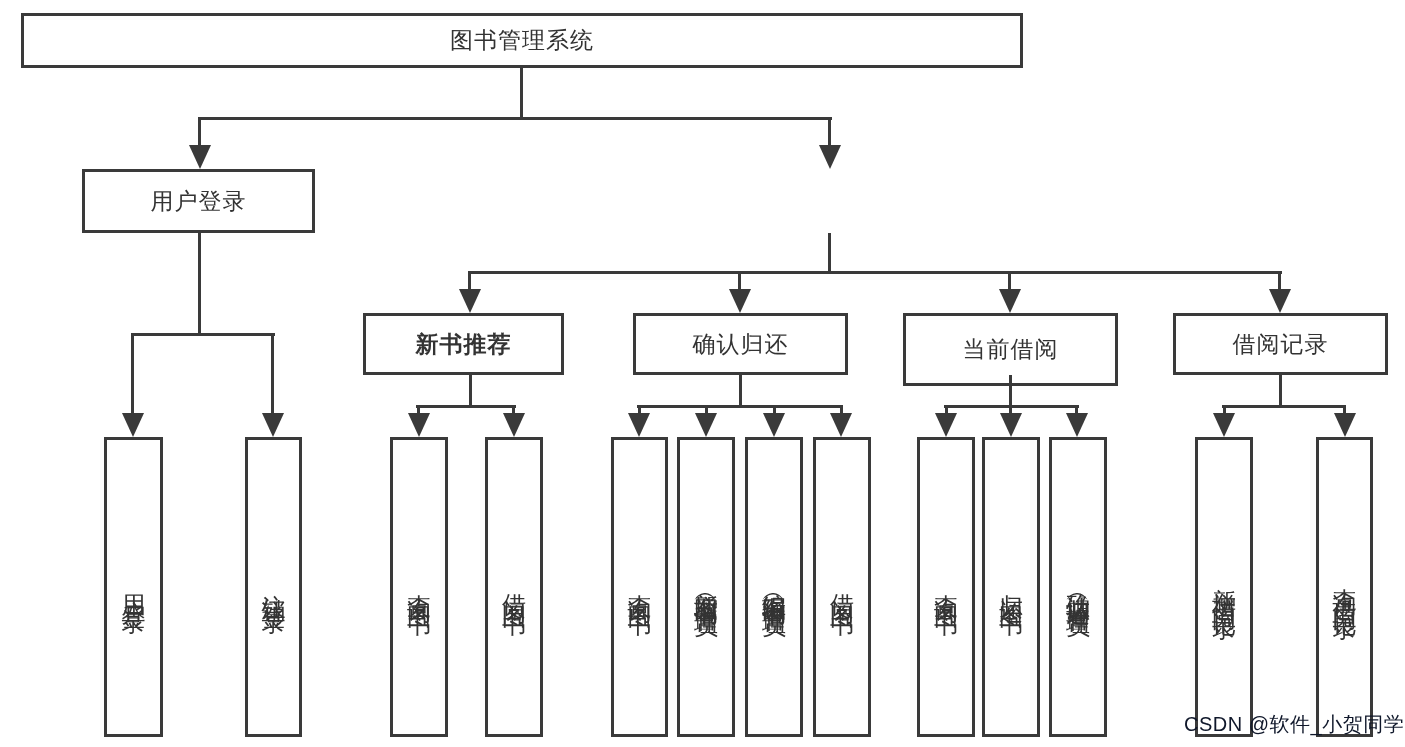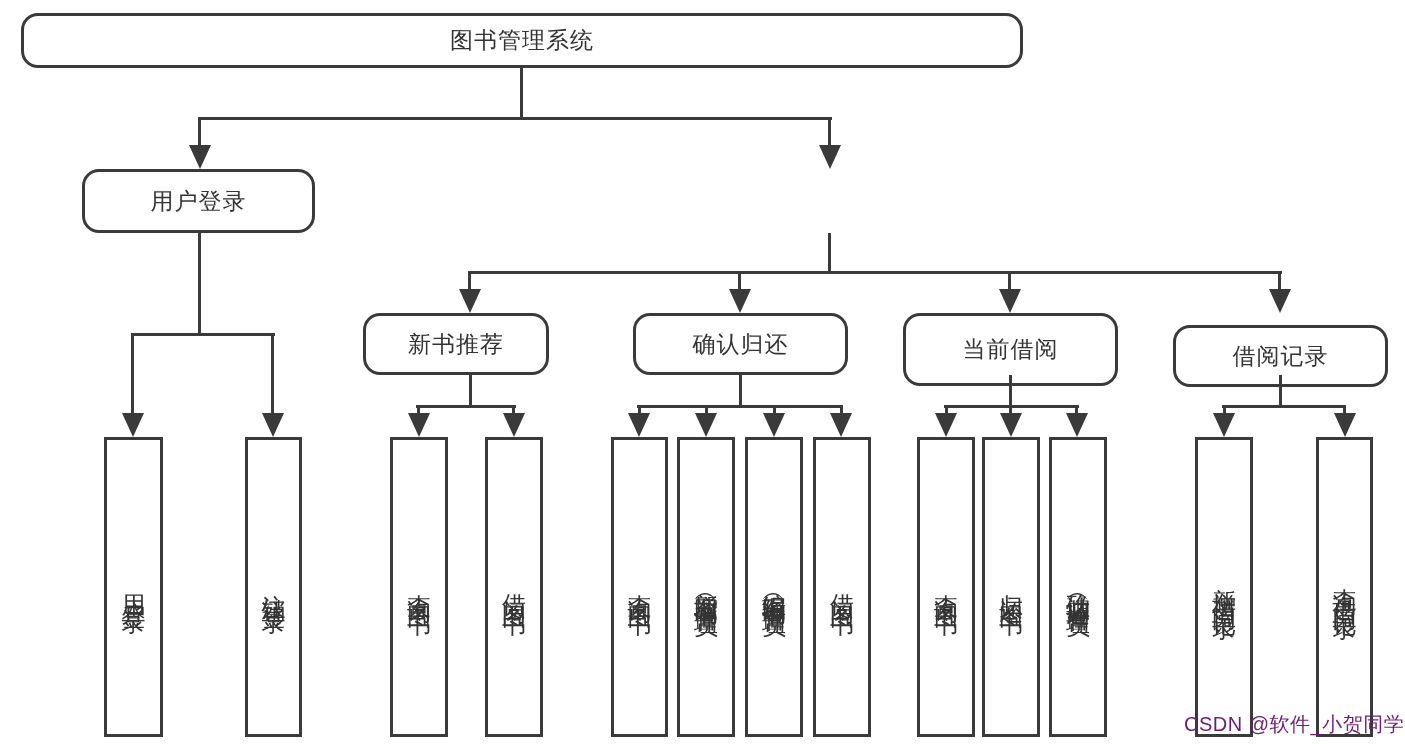--- a/index.html
+++ b/index.html
@@ -6,37 +6,37 @@
   .canvas {
     position:relative; width:1405px; height:747px; background:#ffffff;
     font-family:"Liberation Sans","DejaVu Sans",sans-serif; color:#333333;
     overflow:hidden;
   }
   .box {
     position:absolute; box-sizing:border-box;
     border:3px solid #3a3a3a; background:#ffffff;
     display:flex; align-items:center; justify-content:center;
   }
-  .hbox { font-size:23px; letter-spacing:1px; white-space:nowrap;border-radius:17px; }
+  .hbox { font-size:23px; letter-spacing:1px; white-space:nowrap; }
   .vbox { width:58px; top:437px; height:300px; }
   .vtext {
     writing-mode:vertical-rl; text-orientation:mixed;
     font-size:24px; line-height:1; letter-spacing:6px; white-space:nowrap;
   }
   .vtext.long { letter-spacing:3px; }
   .vline { position:absolute; width:3px; background:#3a3a3a; }
   .hline { position:absolute; height:3px; background:#3a3a3a; }
   .arrow {
     position:absolute; width:0; height:0;
     border-left:11px solid transparent; border-right:11px solid transparent;
     border-top:24px solid #3a3a3a;
   }
   .watermark {
     position:absolute; left:1184px; top:711px;
-    font-size:20px; color:#701a75; white-space:nowrap; letter-spacing:0.5px;
+    font-size:20px; color:#0f172a; white-space:nowrap; letter-spacing:0.5px;
   }
 </style>
 </head>
 <body>
 
 <div class="canvas">
 
   <div class="box hbox" style="left:21px; top:13px; width:1002px; height:55px;">
     <span>图书管理系统</span>
   </div>
@@ -63,30 +63,30 @@
   <div class="hline" style="left:468px; top:271px; width:814px;"></div>
   <div class="vline" style="left:468px; top:271px; height:22px;"></div>
   <div class="vline" style="left:738px; top:271px; height:22px;"></div>
   <div class="vline" style="left:1008px; top:271px; height:22px;"></div>
   <div class="vline" style="left:1278px; top:271px; height:22px;"></div>
   <div class="arrow" style="left:459px; top:289px;"></div>
   <div class="arrow" style="left:729px; top:289px;"></div>
   <div class="arrow" style="left:999px; top:289px;"></div>
   <div class="arrow" style="left:1269px; top:289px;"></div>
 
-  <div class="box hbox" style="left:363px; top:313px; width:186px; height:62px;">
+  <div class="box hbox" style="left:363px; top:313px; width:201px; height:62px;font-weight:bold;">
     <span>新书推荐</span>
   </div>
   <div class="box hbox" style="left:633px; top:313px; width:215px; height:62px;">
     <span>确认归还</span>
   </div>
   <div class="box hbox" style="left:903px; top:313px; width:215px; height:73px;">
     <span>当前借阅</span>
   </div>
-  <div class="box hbox" style="left:1173px; top:313px; width:215px; height:62px;margin-top:12px;">
+  <div class="box hbox" style="left:1173px; top:313px; width:215px; height:62px;">
     <span>借阅记录</span>
   </div>
 
   <div class="vline" style="left:469px; top:375px; height:33px;"></div>
   <div class="hline" style="left:416px; top:405px; width:100px;"></div>
   <div class="vline" style="left:417px; top:405px; height:12px;"></div>
   <div class="vline" style="left:512px; top:405px; height:12px;"></div>
   <div class="arrow" style="left:408px; top:413px;"></div>
   <div class="arrow" style="left:503px; top:413px;"></div>
 

